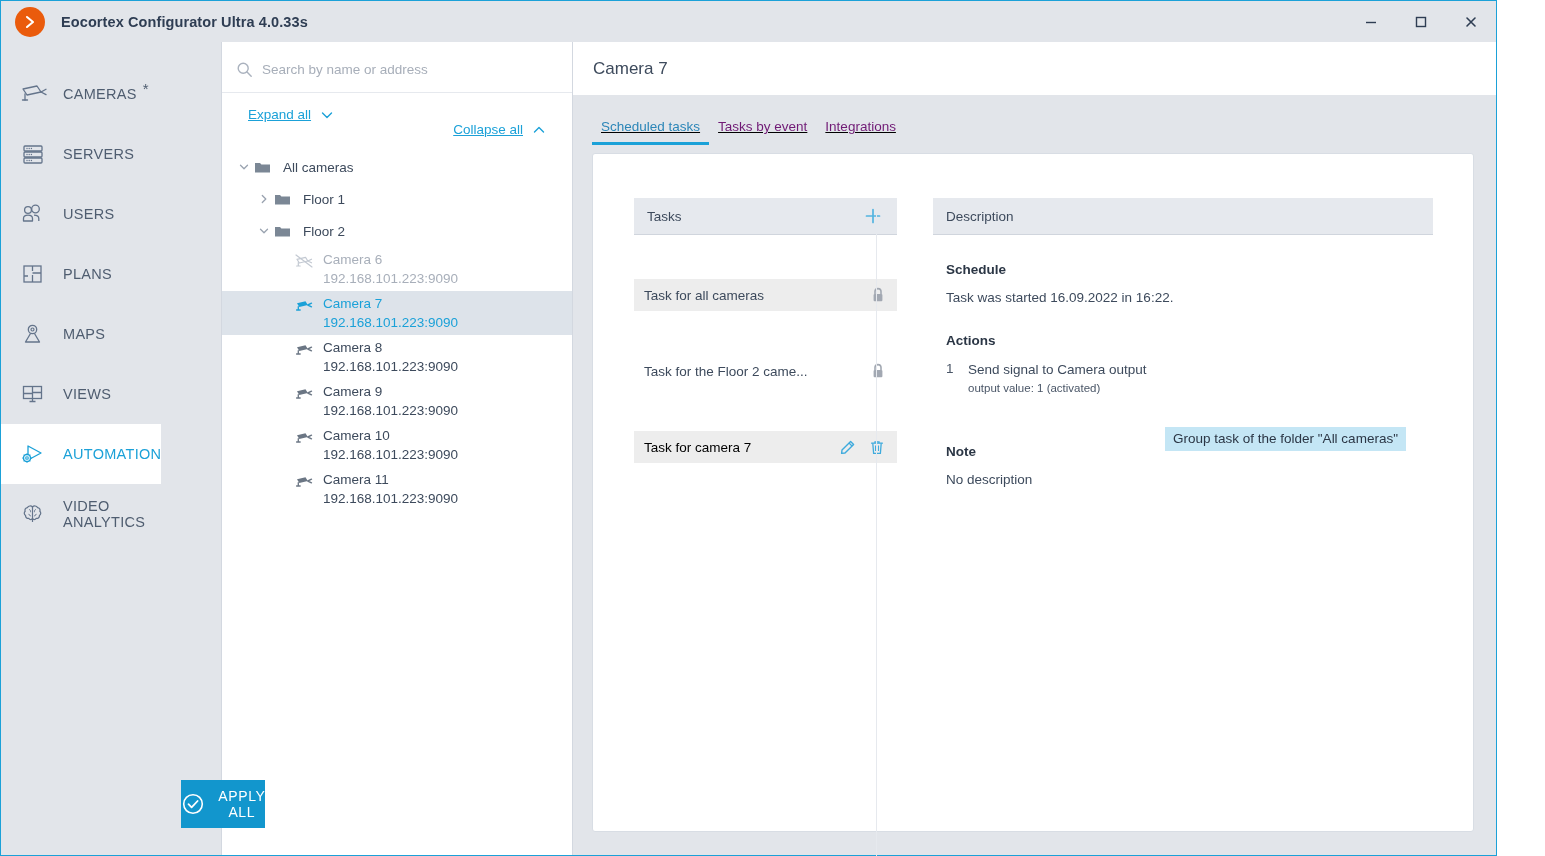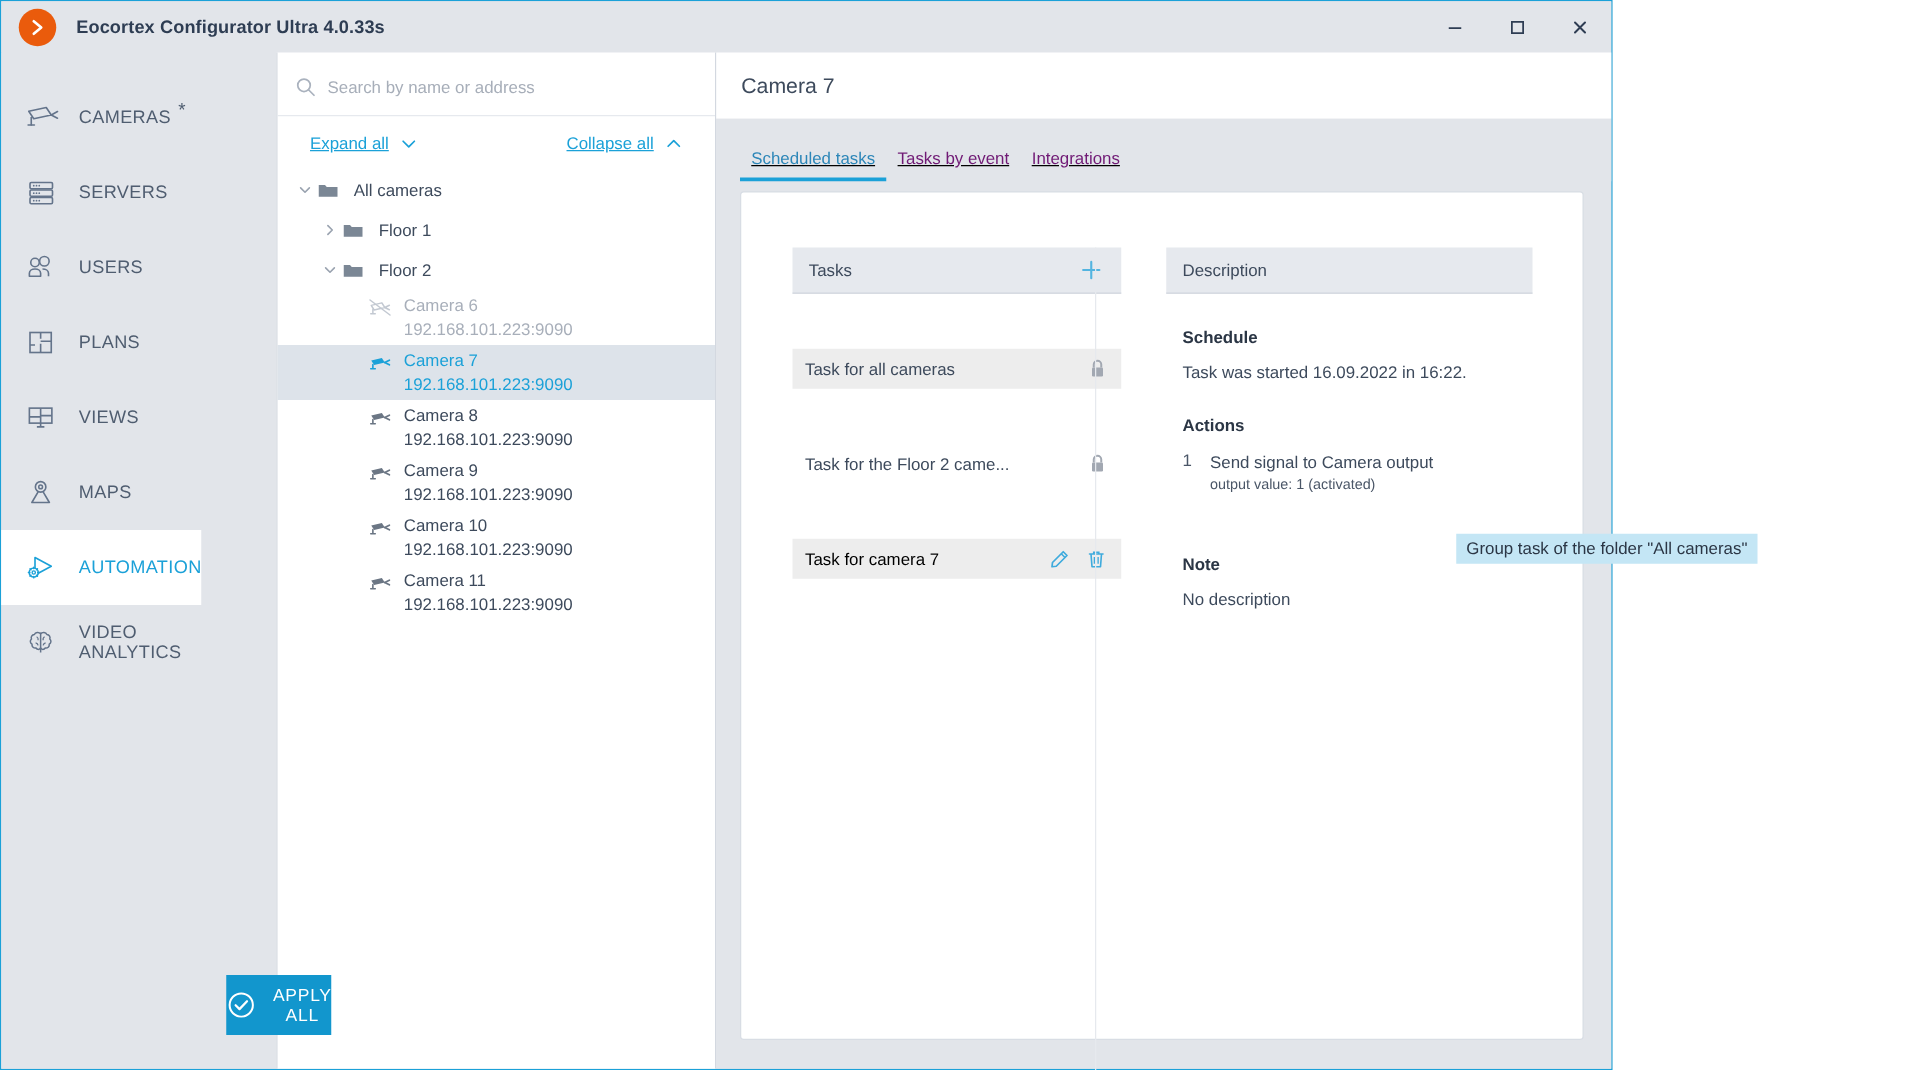--- a/index.html
+++ b/index.html
@@ -4,21 +4,21 @@
 <style>
   * { box-sizing: border-box; margin: 0; padding: 0; }
   html, body {
     width: 1545px; height: 856px;
     font-family: "Liberation Sans", sans-serif;
     background: #ffffff;
     overflow: hidden;
   }
   .app {
     position: relative;
-    width: 1290px; height: 856px;
+    width: 1497px; height: 856px;
     border: 1px solid #1ba1d8;
     background: #e2e5ea;
     display: flex;
     flex-direction: column;
   }
 
   
   .titlebar {
     height: 41px;
     min-height: 41px;
@@ -122,20 +122,21 @@
     font-family: "Liberation Sans", sans-serif;
     width: 100%;
     background: transparent;
   }
   .search-input::placeholder { color: #a7aeb9; }
 
   .expand-row {
     display: flex;
     padding: 14px 26px 10px 26px;
     font-size: 13.5px;
+    flex-direction: column;
   }
   .exp-link {
     display: flex; align-items: center; gap: 9px;
     color: #1ba1d8; cursor: pointer;
   }
   .exp-link .txt { text-decoration: underline; }
   .exp-right { margin-left: auto; }
 
   .tree { padding-top: 4px; font-size: 13.5px; }
   .tnode {
@@ -363,37 +364,37 @@
               <rect x="5" y="4" width="17" height="16" fill="none" stroke="currentColor" stroke-width="1.3"></rect>
               <path d="M13.5 4 v5 M13.5 13 v7 M13.5 11 H22 M5 14 H9" stroke="currentColor" stroke-width="1.3"></path>
             </svg>
           </span>
           <span class="nav-lbl"><span>PLANS</span></span>
         </div>
 
         <div class="nav-item">
           <span class="nav-ico">
             <svg width="30" height="24" viewBox="0 0 30 24">
+              <circle cx="13.5" cy="7.5" r="4.2" fill="none" stroke="currentColor" stroke-width="1.3"></circle>
+              <circle cx="13.5" cy="7.5" r="1.5" fill="none" stroke="currentColor" stroke-width="1.2"></circle>
+              <path d="M11.5 11.5 L6.5 20 H20.5 L15.5 11.5" fill="none" stroke="currentColor" stroke-width="1.3" stroke-linejoin="round"></path>
+            </svg>
+          </span>
+          <span class="nav-lbl"><span>MAPS</span></span>
+        </div>
+
+        <div class="nav-item">
+          <span class="nav-ico">
+            <svg width="30" height="24" viewBox="0 0 30 24">
               <rect x="4.5" y="4.5" width="18" height="12" fill="none" stroke="currentColor" stroke-width="1.3"></rect>
               <path d="M13.5 4.5 v12 M13.5 10.5 H22.5 M4.5 11.5 H13.5" stroke="currentColor" stroke-width="1.3"></path>
               <path d="M13.5 16.5 v3 M10.5 19.5 H16.5" stroke="currentColor" stroke-width="1.3"></path>
             </svg>
           </span>
           <span class="nav-lbl"><span>VIEWS</span></span>
-        </div>
-
-        <div class="nav-item">
-          <span class="nav-ico">
-            <svg width="30" height="24" viewBox="0 0 30 24">
-              <circle cx="13.5" cy="7.5" r="4.2" fill="none" stroke="currentColor" stroke-width="1.3"></circle>
-              <circle cx="13.5" cy="7.5" r="1.5" fill="none" stroke="currentColor" stroke-width="1.2"></circle>
-              <path d="M11.5 11.5 L6.5 20 H20.5 L15.5 11.5" fill="none" stroke="currentColor" stroke-width="1.3" stroke-linejoin="round"></path>
-            </svg>
-          </span>
-          <span class="nav-lbl"><span>MAPS</span></span>
         </div>
 
         <div class="nav-item active">
           <span class="nav-ico">
             <svg width="30" height="24" viewBox="0 0 30 24">
               <path d="M9 4 L22 11 L9 18 Z" fill="none" stroke="currentColor" stroke-width="1.3" stroke-linejoin="round"></path>
               <circle cx="8" cy="16" r="3.6" fill="#ffffff" stroke="currentColor" stroke-width="1.3"></circle>
               <circle cx="8" cy="16" r="1.3" fill="none" stroke="currentColor" stroke-width="1.1"></circle>
               <path d="M8 11.7 v1.2 M8 19.1 v1.2 M3.7 16 h1.2 M11.1 16 h1.2 M5 13 l.9.9 M10.1 18.1 l.9.9 M11 13 l-.9.9 M5.9 18.1 l-.9.9" stroke="currentColor" stroke-width="1.1" stroke-linecap="round"></path>
             </svg>

